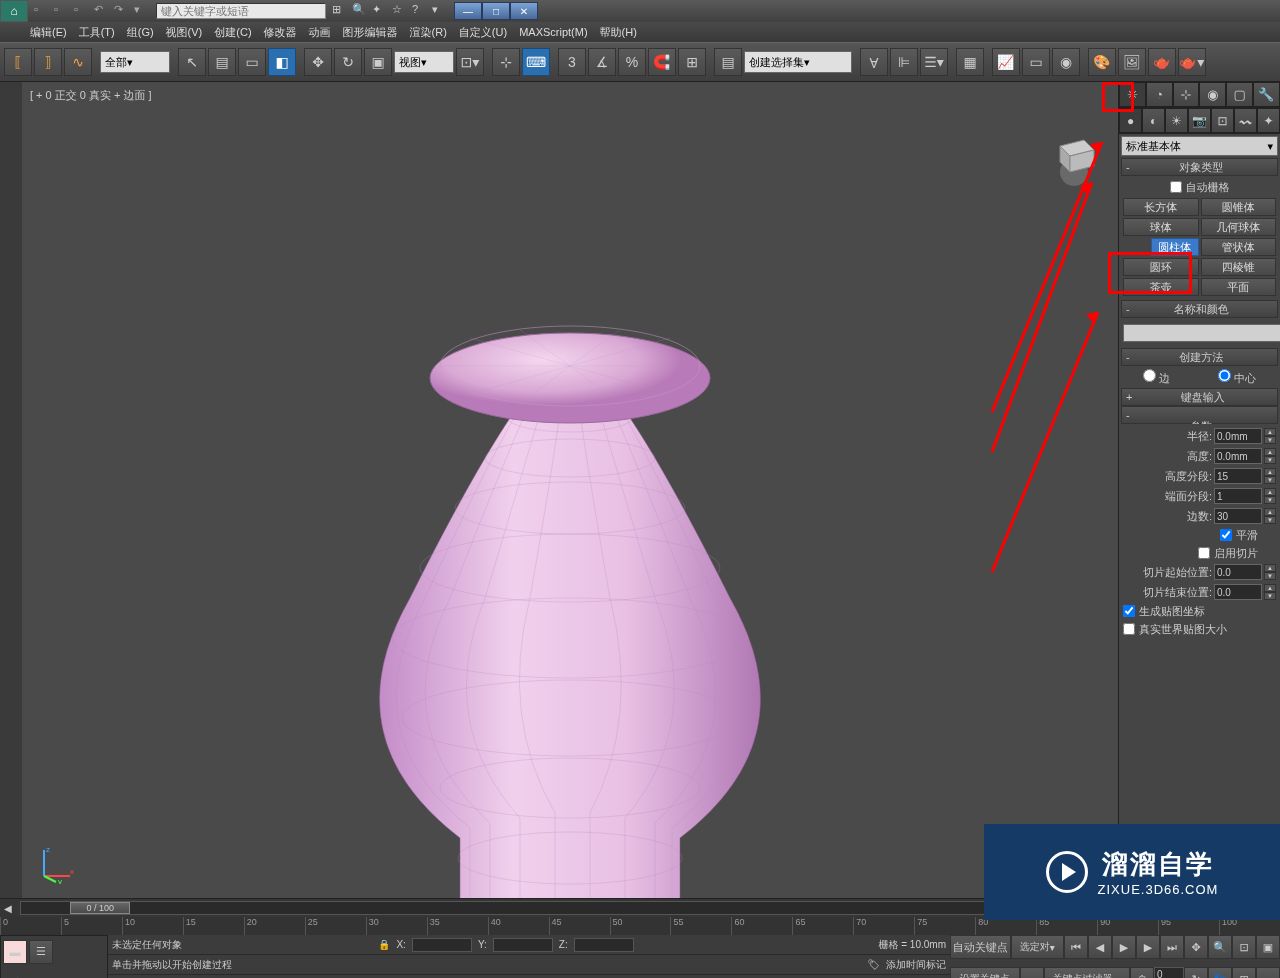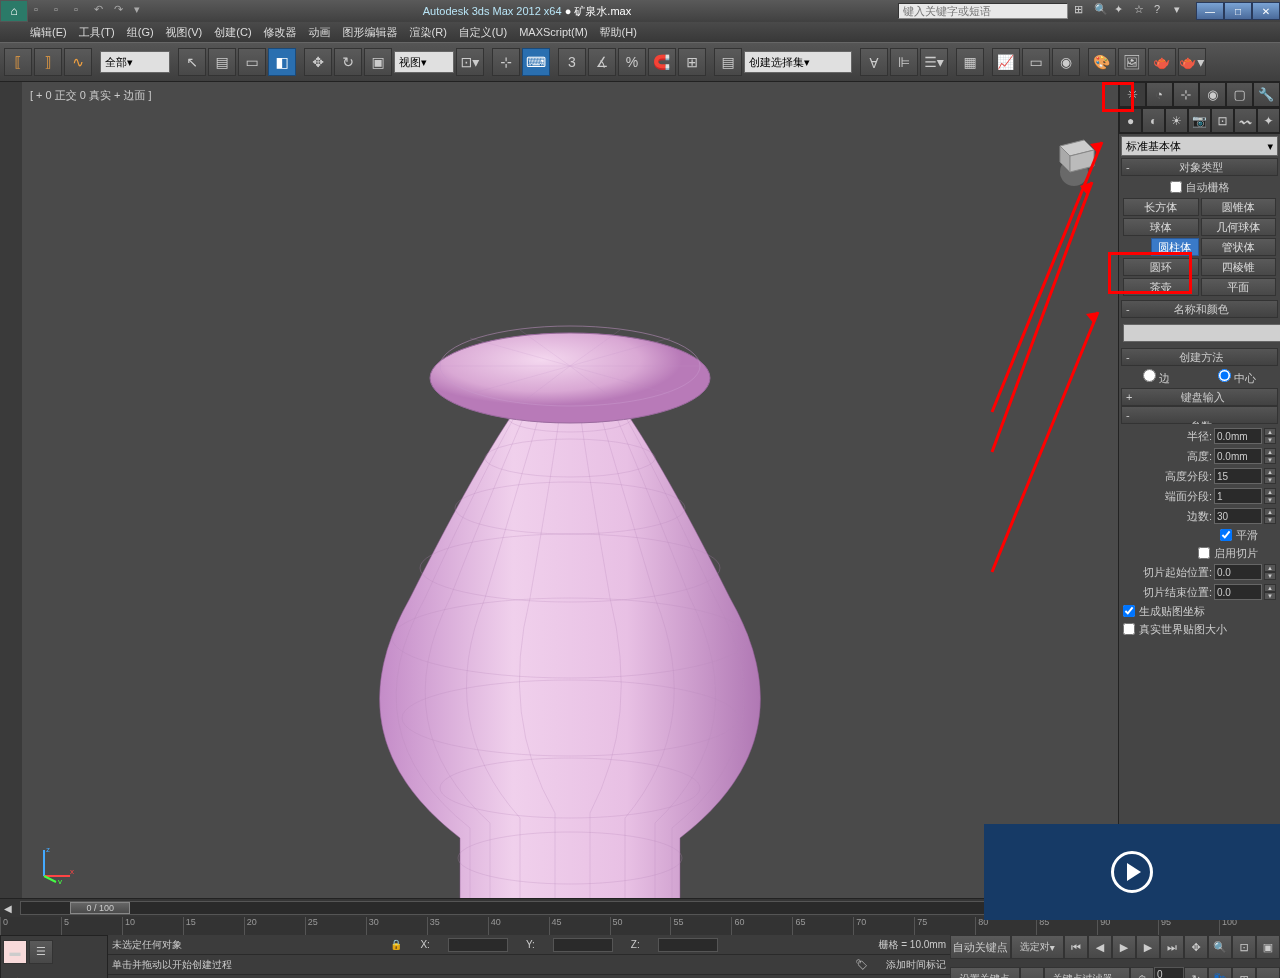--- a/index.html
+++ b/index.html
@@ -70,21 +70,21 @@
 
 .timeline-area { height:100px; background:#3a3a3a; border-top:1px solid #222;}
 .time-slider { height:18px; background:#353535; display:flex; align-items:center; padding:0 4px; font-size:10px;}
 .slider-track { flex:1; height:14px; background:#2a2a2a; border:1px solid #555; margin:0 8px; position:relative;}
 .slider-thumb { position:absolute; left:4%; width:60px; height:12px; background:linear-gradient(#666,#4a4a4a); border:1px solid #888; font-size:9px; display:flex; align-items:center; justify-content:center;}
 .ruler { height:18px; background:#333; display:flex; font-size:9px; color:#999; position:relative;}
 .ruler span{ flex:1; border-left:1px solid #555; padding-left:2px;}
 .status-rows { display:flex; height:64px;}
 .status-left { width:108px; background:#3c3c3c; border:1px solid #222; display:flex; flex-direction:column; font-size:10px;}
 .status-mid { flex:1; display:flex; flex-direction:column;}
-.status-row { height:20px; display:flex; align-items:center; gap:18px; padding:0 4px; background:#3c3c3c; border-bottom:1px solid #2a2a2a; font-size:10px;}
+.status-row { height:20px; display:flex; align-items:center; gap:6px; padding:0 4px; background:#3c3c3c; border-bottom:1px solid #2a2a2a; font-size:10px;}
 .status-input { height:14px; background:#2a2a2a; border:1px solid #555; color:#ccc; padding:0 2px; font-size:10px;}
 .status-right { width:330px; display:flex; flex-wrap:wrap; background:#3c3c3c;}
 .play-btn { width:24px; height:24px; background:linear-gradient(#5a5a5a,#484848); border:1px solid #333; display:flex; align-items:center; justify-content:center; font-size:11px; color:#ccc;}
 
 
 .watermark { position:absolute; right:0; bottom:58px; width:296px; height:96px; background:#163a66; display:flex; align-items:center; justify-content:center; gap:10px; z-index:200;}
 .watermark .play-ico{ width:42px; height:42px; border:3px solid #fff; border-radius:50%; display:flex; align-items:center; justify-content:center;}
 .watermark .play-ico::after{content:""; border-left:14px solid #fff; border-top:9px solid transparent; border-bottom:9px solid transparent; margin-left:4px;}
 .watermark .wm-text{ color:#fff; display:flex; flex-direction:column; align-items:center;}
 .watermark .wm-big{ font-size:26px; font-weight:bold; letter-spacing:2px;}
@@ -95,25 +95,20 @@
 
 <div class="titlebar">
   <div class="app-icon">⌂</div>
   <div class="qat">
     <span>▫</span>
     <span>▫</span>
     <span>▫</span>
     <span>↶</span>
     <span>↷</span>
     <span>▾</span>
-  </div>
-  <div class="title">
-    <span>Autodesk 3ds Max  2012 x64</span>
-    <span style="color:#fff;">  ●  </span>
-    <span style="color:#fff;">矿泉水.max</span>
   </div>
   <input class="search" placeholder="键入关键字或短语" style="">
   <div class="right-icons">
     <span>⊞</span>
     <span>🔍</span>
     <span>✦</span>
     <span>☆</span>
     <span>?</span>
     <span>▾</span>
   </div>
@@ -533,13 +528,17 @@
         <div class="play-btn">👣</div>
         <div class="play-btn">⊞</div>
         <div class="play-btn">▫</div>
       </div>
     </div>
   </div>
 </div>
 
 <div class="watermark">
   <div class="play-ico"></div>
+  <div class="wm-text">
+    <div class="wm-big">溜溜自学</div>
+    <div class="wm-small">ZIXUE.3D66.COM</div>
+  </div>
 </div>
 
 </body></html>

